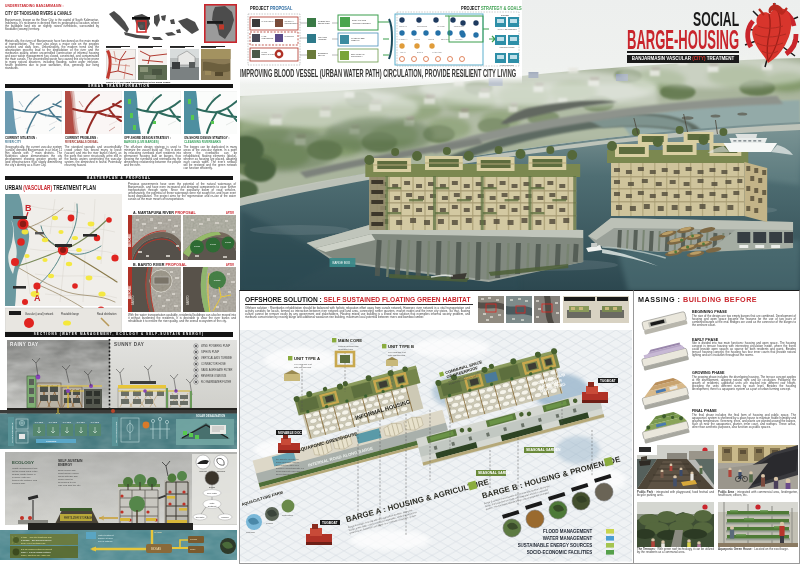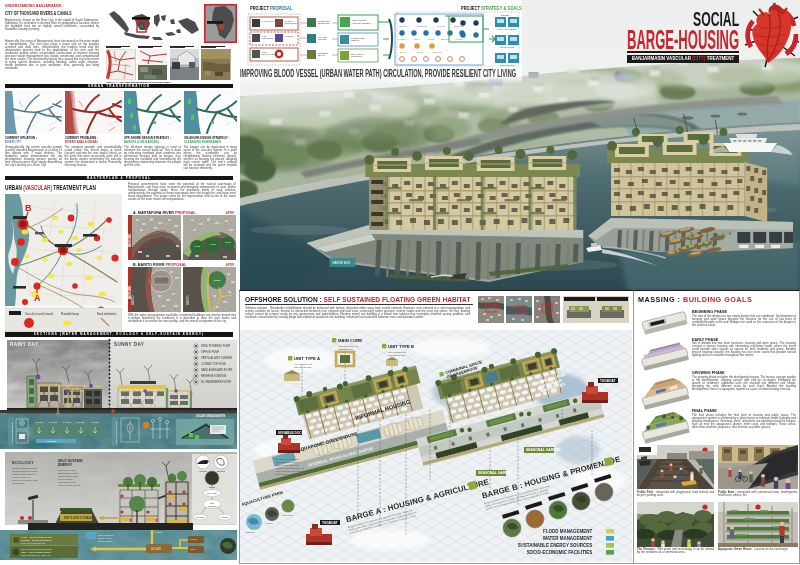--- a/index.html
+++ b/index.html
@@ -1953,21 +1953,21 @@
         <rect x="366" y="206" width="8" height="4.6" fill="#4a9ed4"></rect>
     <text x="363" y="217" fill="#1d2430" text-anchor="end" transform="scale(.97,1)">SUSTAINABLE ENERGY SOURCES</text>
         <rect x="366" y="213" width="8" height="4.6" fill="#a4c44e"></rect>
     <text x="363" y="224" fill="#1d2430" text-anchor="end" transform="scale(.97,1)">SOCIO-ECONOMIC FACILITIES</text>
         <rect x="366" y="220" width="8" height="4.6" fill="#55a04a"></rect>
   </g>
 </svg>
 
 <div class="abs" style="left:634px;top:290px;width:165px;height:272px;background:#fff;border:0.6px solid #999;border-left:none;border-top:1.8px solid #1a1a1a;"></div>
 
-<div class="abs cond" style="left:638px;top:294.5px;font-size:7.2px;font-weight:bold;color:#161616;white-space:nowrap;letter-spacing:.5px;">MASSING : <span style="color:#c9252c;">BUILDING GOALS</span></div>
+<div class="abs cond" style="left:638px;top:294.5px;font-size:7.2px;font-weight:bold;color:#161616;white-space:nowrap;letter-spacing:.5px;">MASSING : <span style="color:#c9252c;">BUILDING BEFORE</span></div>
 
 <div class="abs cond" style="left:692px;top:309px;font-size:4.4px;font-weight:bold;color:#161616;white-space:nowrap;transform:scaleX(.85);">BEGINNING PHASE</div>
 
 <div class="abs tiny" style="left:692px;top:314.5px;width:104px;">The size of the design are two empty barges that are combined. Development of housing and open space became the reasons for the use of two pairs of combined barges at the end. Bridges are used as the connector of the barges to the onshore coast.</div>
 
 <svg class="abs" style="left:637px;top:308px;" width="60" height="32" viewBox="0 0 60 32">
   <g transform="rotate(-14 30 16)">
     <rect x="6" y="8" width="44" height="9" rx="2" fill="#eae7dc" stroke="#8a8a84" stroke-width=".6"></rect>
     <rect x="6" y="17" width="44" height="4" rx="1" fill="#b8b6ac"></rect>
     <rect x="12" y="10" width="18" height="5" fill="#bcbcb4"></rect>

